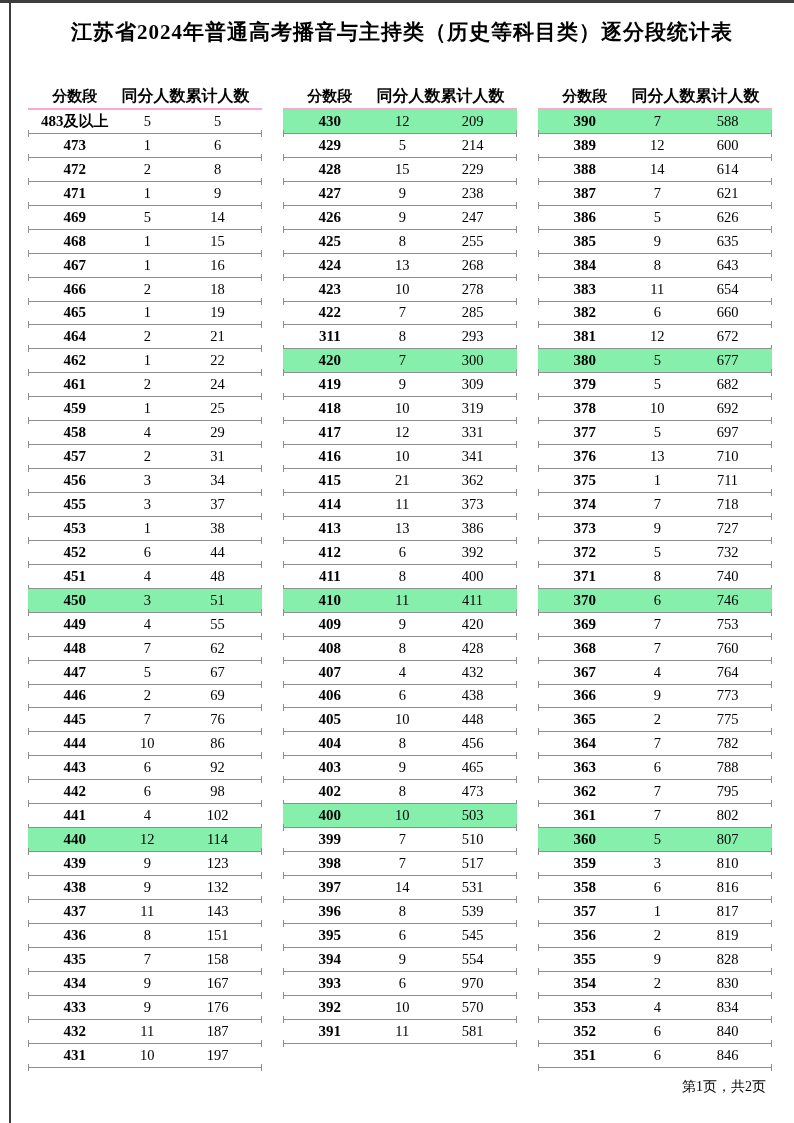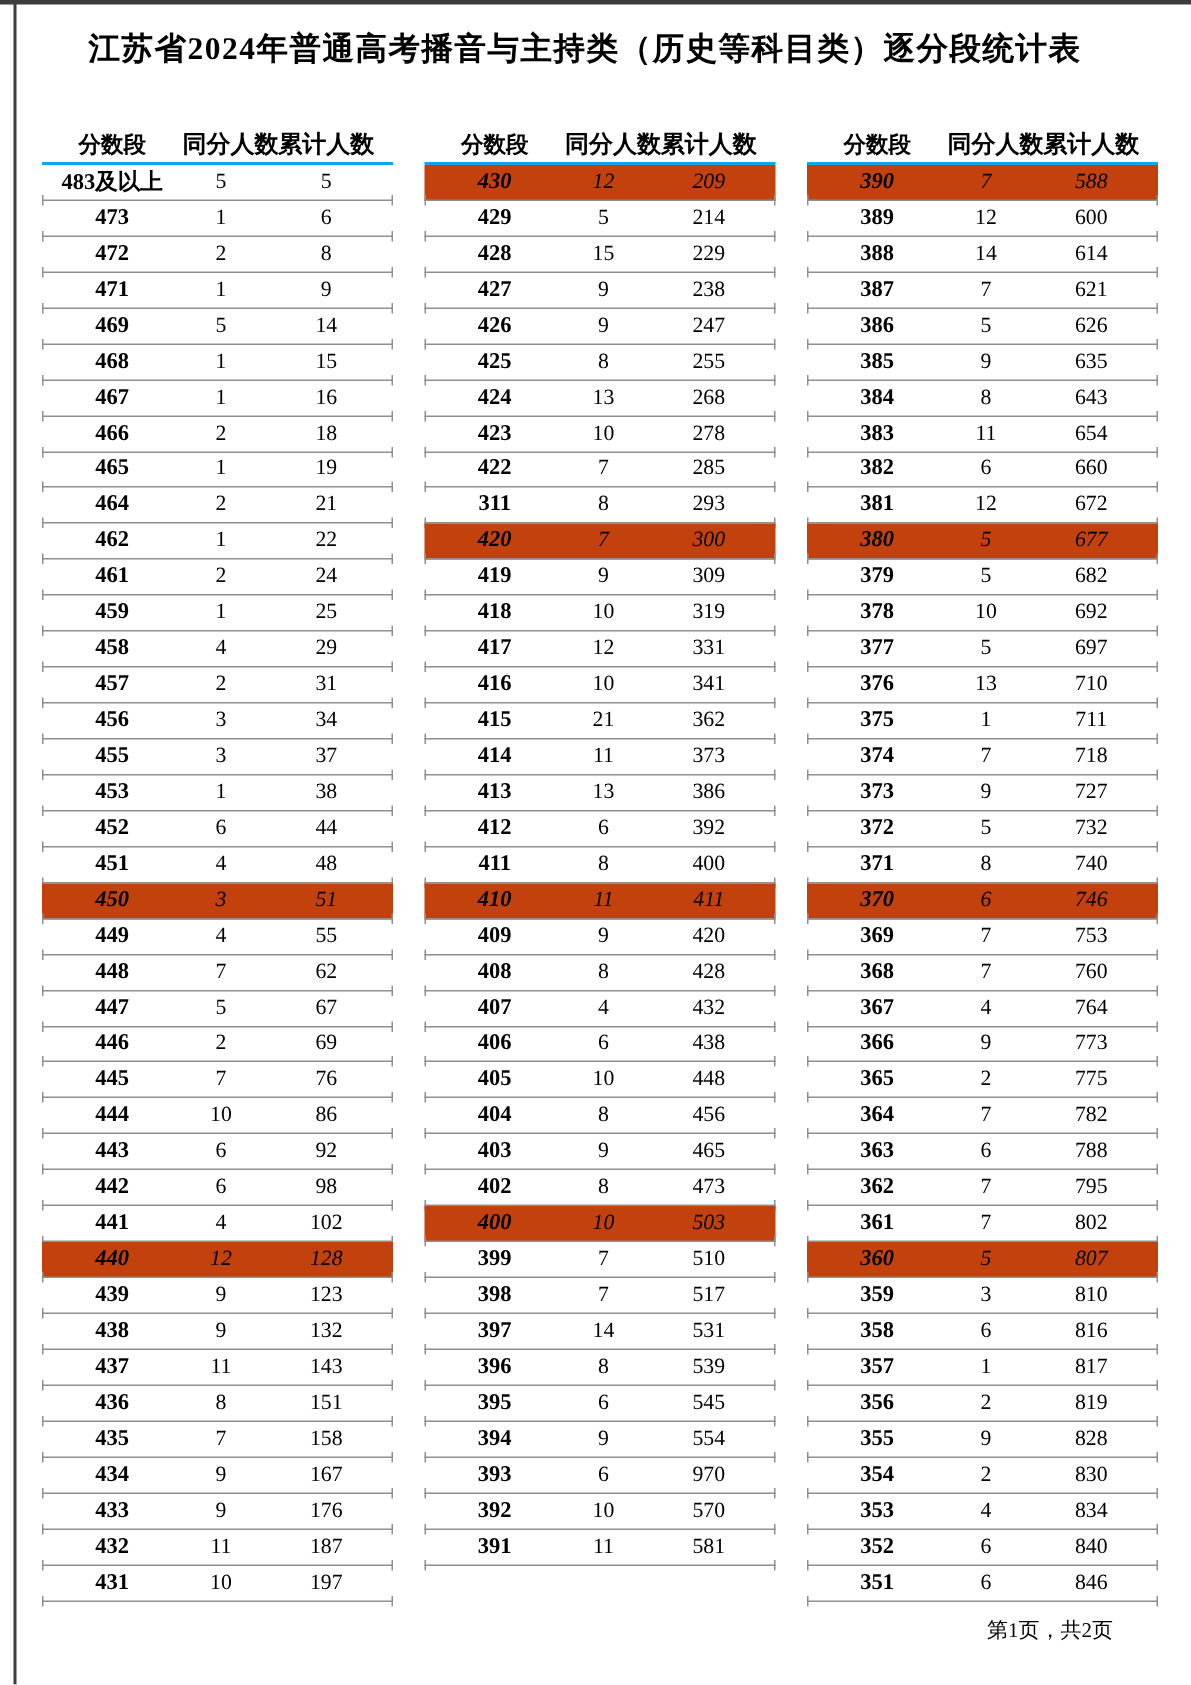--- a/index.html
+++ b/index.html
@@ -4,21 +4,21 @@
 <style>
   html, body {
     margin: 0; padding: 0;
     width: 794px; height: 1123px;
     background: #ffffff;
     overflow: hidden;
     font-family: "Liberation Serif", "DejaVu Serif", serif;
     color: #000;
     position: relative;
   }
-  .page { position: absolute; inset: 0; width: 768px; height: 1123px; }
+  .page { position: absolute; inset: 0; width: 768px; height: 1123px; padding-left: 24px; }
 
   .frame-top  { position: absolute; top: 0; left: 0; width: 794px; height: 3px; background: #3d3d3d; }
   .frame-left { position: absolute; top: 0; left: 9px; width: 2px; height: 1123px; background: #3d3d3d; }
 
   .title {
     position: absolute; top: 18px; left: 12px; right: 0;
     text-align: center;
     font-size: 21px; font-weight: bold;
     letter-spacing: 1px;
     white-space: nowrap;
@@ -34,21 +34,21 @@
     width: 744px;
     display: flex;
     gap: 21px;
   }
   .score-table { width: 234px; }
 
   .thead {
     display: flex; align-items: center;
     height: 26px;
     font-weight: bold; font-size: 16px;
-    border-bottom: 2px solid #0ea5e9;
+    border-bottom: 2px solid #f9a8d4;
     box-sizing: border-box;
   }
   .thead .c { white-space: nowrap; }
 
   .row {
     position: relative;
     display: flex; align-items: center;
     height: 23.95px;
     box-sizing: border-box;
     border-bottom: 1px solid #8f8f8f;
@@ -56,21 +56,21 @@
   }
   .row::before, .row::after {
     content: "";
     position: absolute; bottom: -4px;
     width: 1px; height: 7px;
     background: #8f8f8f;
   }
   .row::before { left: 0; }
   .row::after  { right: 0; }
 
-  .row.shaded { background: #c2410c; font-style: italic; }
+  .row.shaded { background: #86efac; }
 
   .c { display: block; text-align: center; }
   .c.score { width: 40%; font-weight: bold; font-size: 15px; white-space: nowrap; }
   .c.count { width: 22%; }
   .c.cum   { width: 38%; }
 
   .footer {
     position: absolute; top: 1078px; right: 26px;
     font-size: 14px;
     margin-left: 21px;
@@ -239,21 +239,21 @@
     <span class="c cum">98</span>
   </div>
           <div class="row">
     <span class="c score">441</span>
     <span class="c count">4</span>
     <span class="c cum">102</span>
   </div>
           <div class="row shaded">
     <span class="c score">440</span>
     <span class="c count">12</span>
-    <span class="c cum">128</span>
+    <span class="c cum">114</span>
   </div>
           <div class="row">
     <span class="c score">439</span>
     <span class="c count">9</span>
     <span class="c cum">123</span>
   </div>
           <div class="row">
     <span class="c score">438</span>
     <span class="c count">9</span>
     <span class="c cum">132</span>

